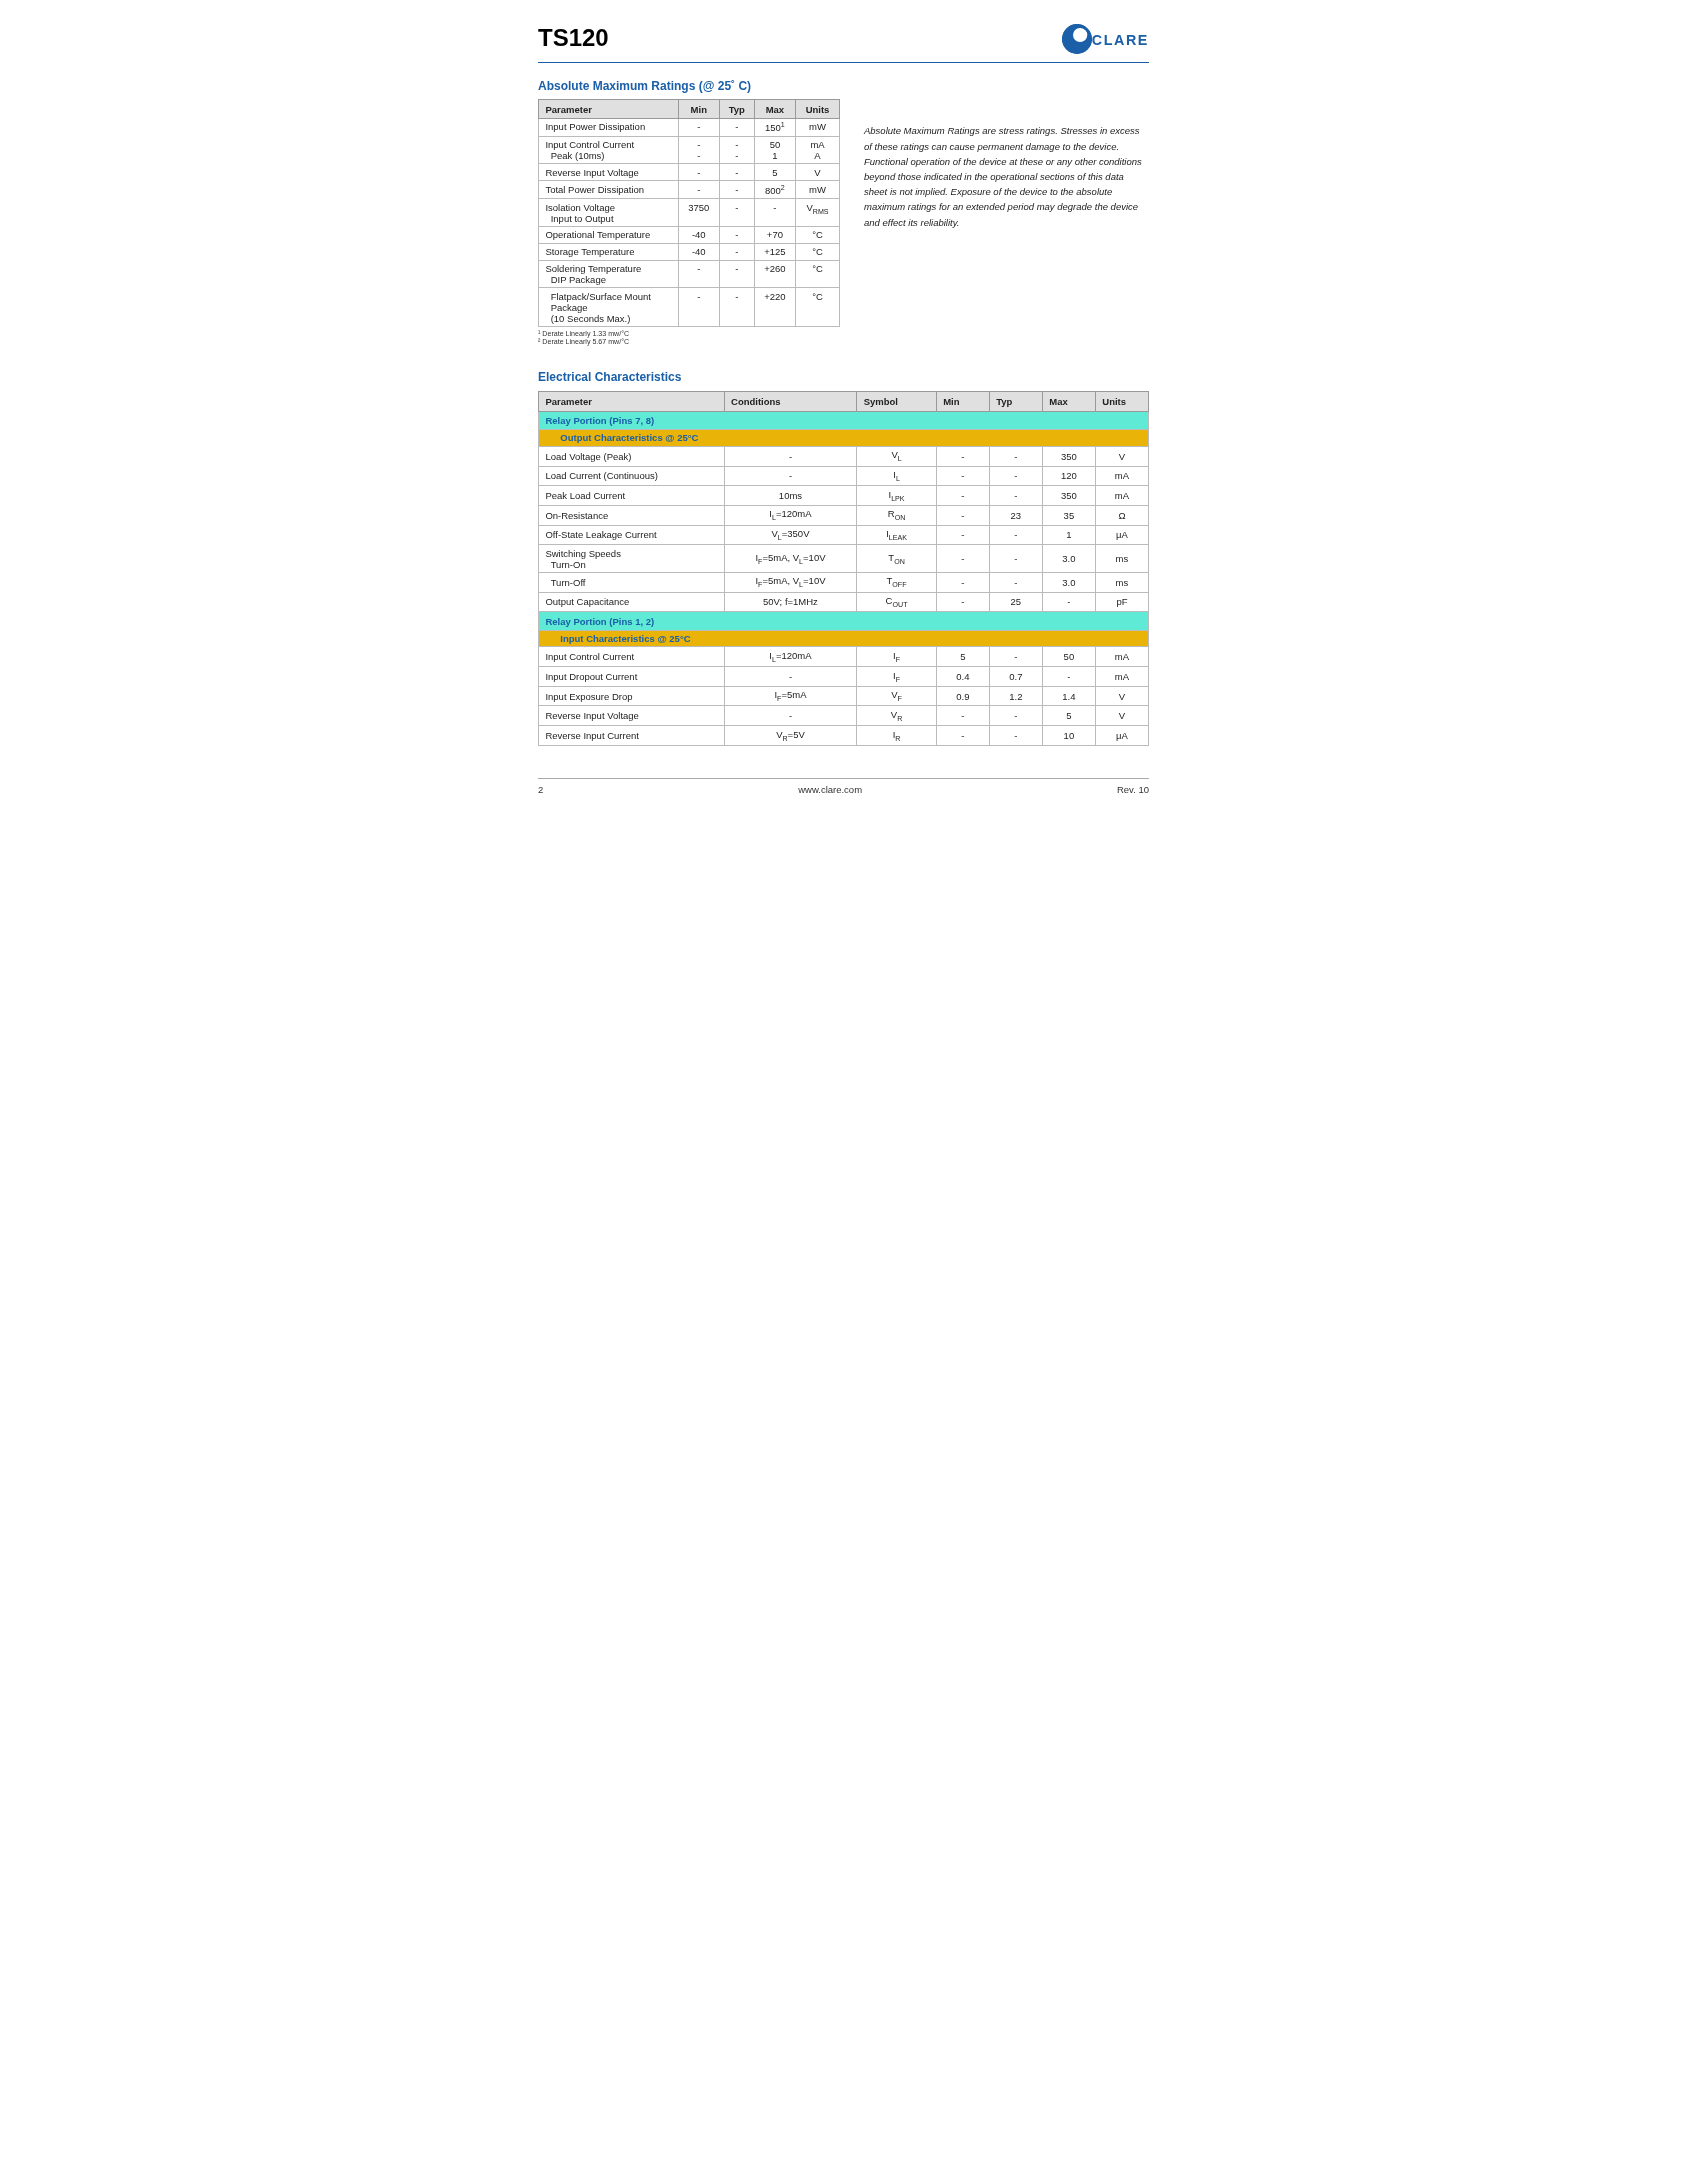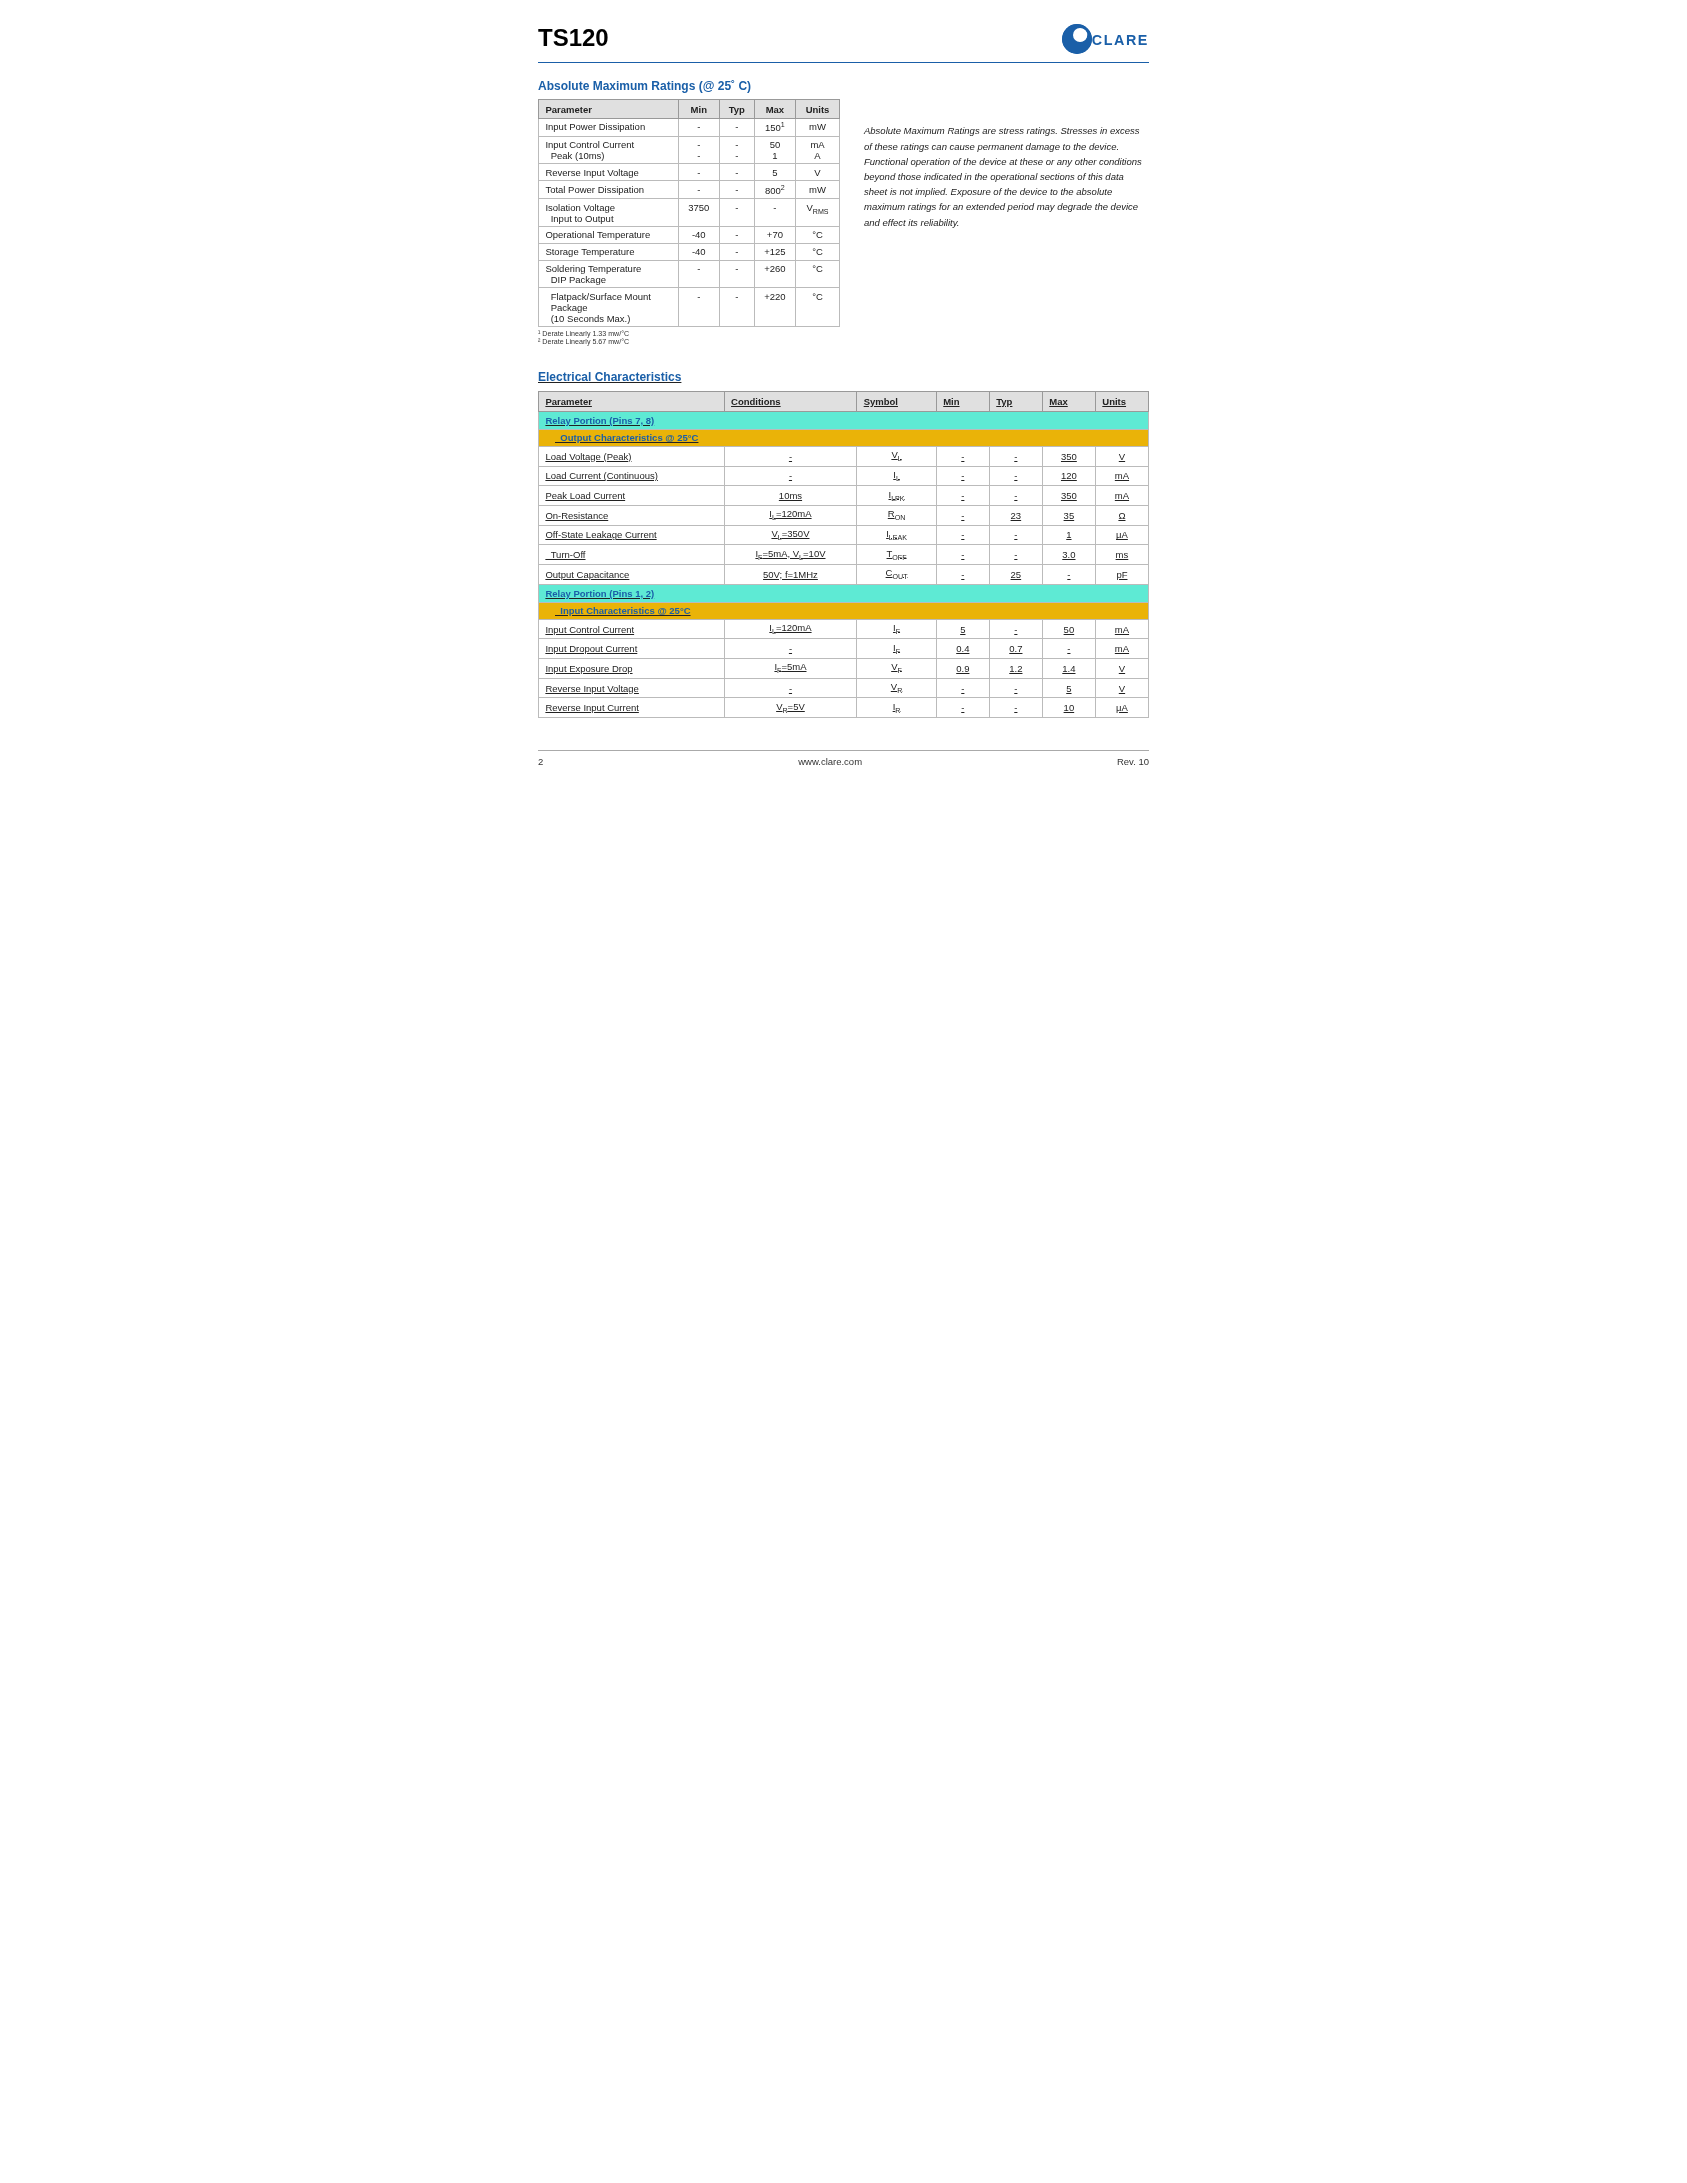--- a/index.html
+++ b/index.html
@@ -281,21 +281,21 @@
       </table>
       <div class="footnotes">
         <div>¹  Derate Linearly 1.33 mw/°C</div>
         <div>²  Derate Linearly 5.67 mw/°C</div>
       </div>
     </div>
     <div class="amr-note">Absolute Maximum Ratings are stress ratings. Stresses in excess of these ratings can cause permanent damage to the device. Functional operation of the device at these or any other conditions beyond those indicated in the operational sections of this data sheet is not implied. Exposure of the device to the absolute maximum ratings for an extended period may degrade the device and effect its reliability.</div>
   </div>
 </div>
 
-<div style="margin-top:0;text-decoration:underline;">
+<div style="margin-top:0;">
   <div class="section-title">Electrical Characteristics</div>
   <table class="ec-table">
     <thead>
       <tr>
         <th class="left" style="width:28%">Parameter</th>
         <th style="width:20%">Conditions</th>
         <th style="width:12%">Symbol</th>
         <th style="width:8%">Min</th>
         <th style="width:8%">Typ</th>
         <th style="width:8%">Max</th>
@@ -350,20 +350,29 @@
       <tr>
         <td>Off-State Leakage Current</td>
         <td class="center">V<sub>L</sub>=350V</td>
         <td class="center symbol-cell">I<sub>LEAK</sub></td>
         <td class="center">-</td>
         <td class="center">-</td>
         <td class="center">1</td>
         <td class="center">μA</td>
       </tr>
       <tr>
+        <td>Switching Speeds<br>&nbsp;&nbsp;Turn-On</td>
+        <td class="center">I<sub>F</sub>=5mA, V<sub>L</sub>=10V</td>
+        <td class="center symbol-cell">T<sub>ON</sub></td>
+        <td class="center">-</td>
+        <td class="center">-</td>
+        <td class="center">3.0</td>
+        <td class="center">ms</td>
+      </tr>
+      <tr>
         <td>&nbsp;&nbsp;Turn-Off</td>
         <td class="center">I<sub>F</sub>=5mA, V<sub>L</sub>=10V</td>
         <td class="center symbol-cell">T<sub>OFF</sub></td>
         <td class="center">-</td>
         <td class="center">-</td>
         <td class="center">3.0</td>
         <td class="center">ms</td>
       </tr>
       <tr>
         <td>Output Capacitance</td>

